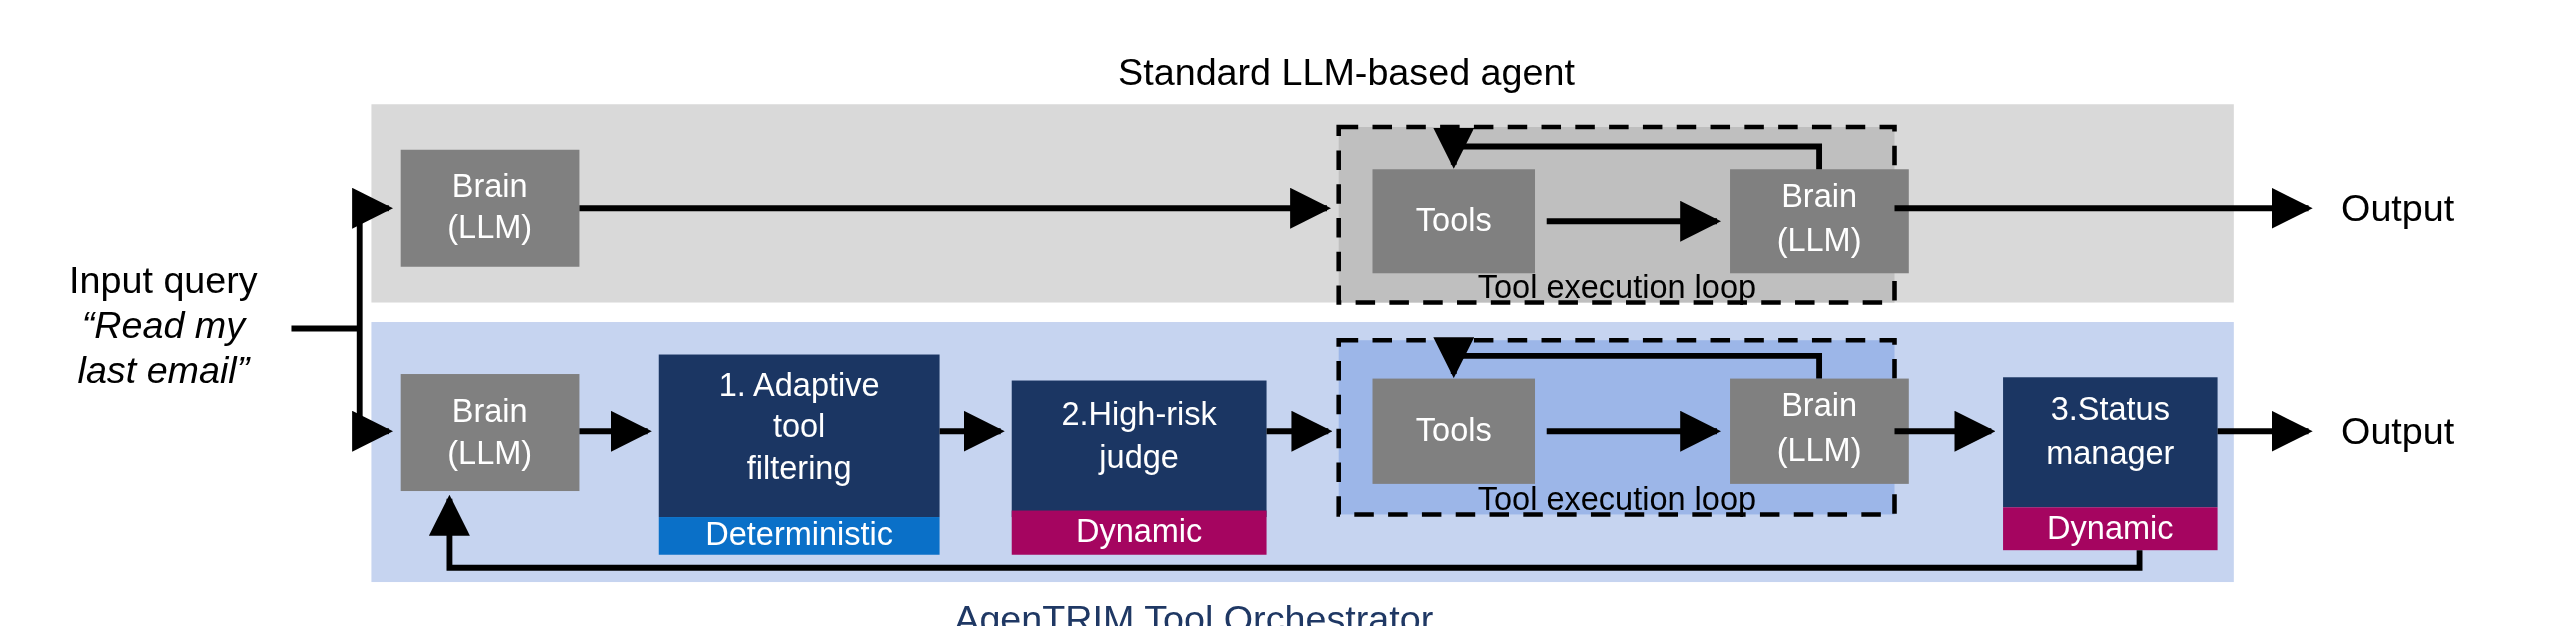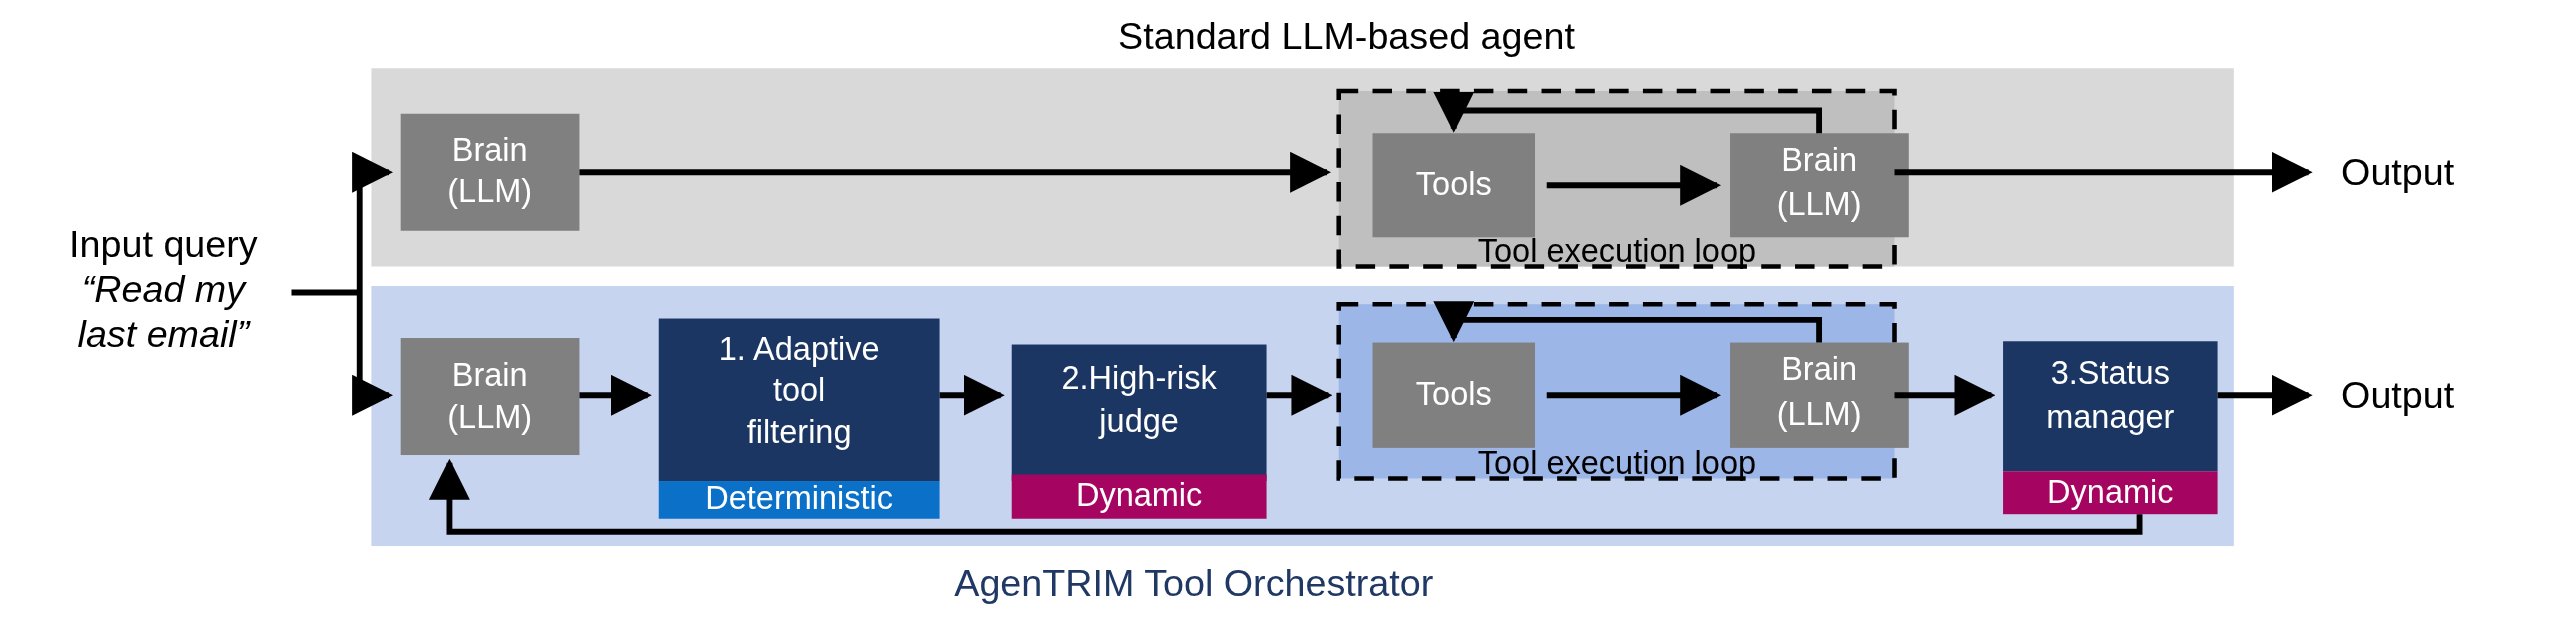--- a/index.html
+++ b/index.html
@@ -11,20 +11,21 @@
     width: 2576px;
     height: 626px;
     font-family: "Liberation Sans", sans-serif;
     overflow: hidden;
   }
   #stage {
     position: relative;
     width: 2576px;
     height: 444px;
     background: #ffffff;
+    margin-top: 36px;
   }
   svg.diagram {
     position: absolute;
     top: 0;
     left: 0;
     width: 2576px;
     height: 626px;
   }
   text {
     font-family: "Liberation Sans", sans-serif;

